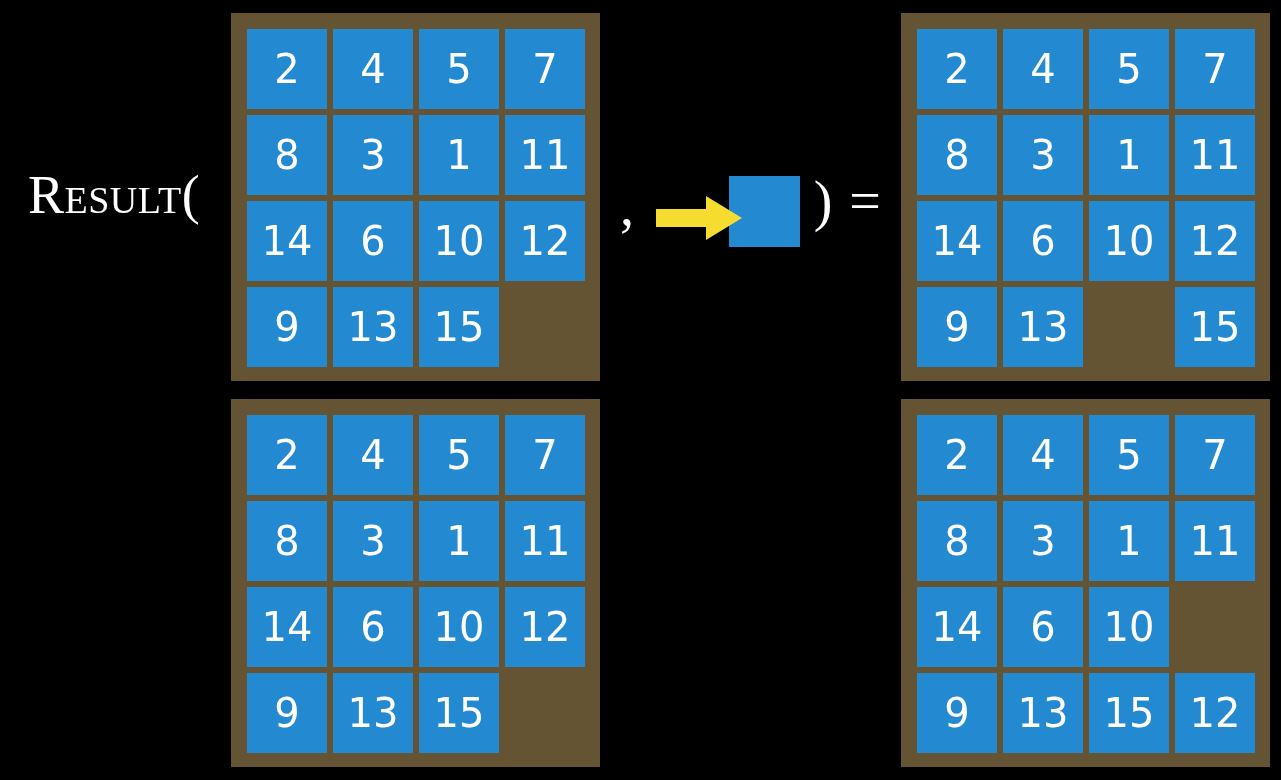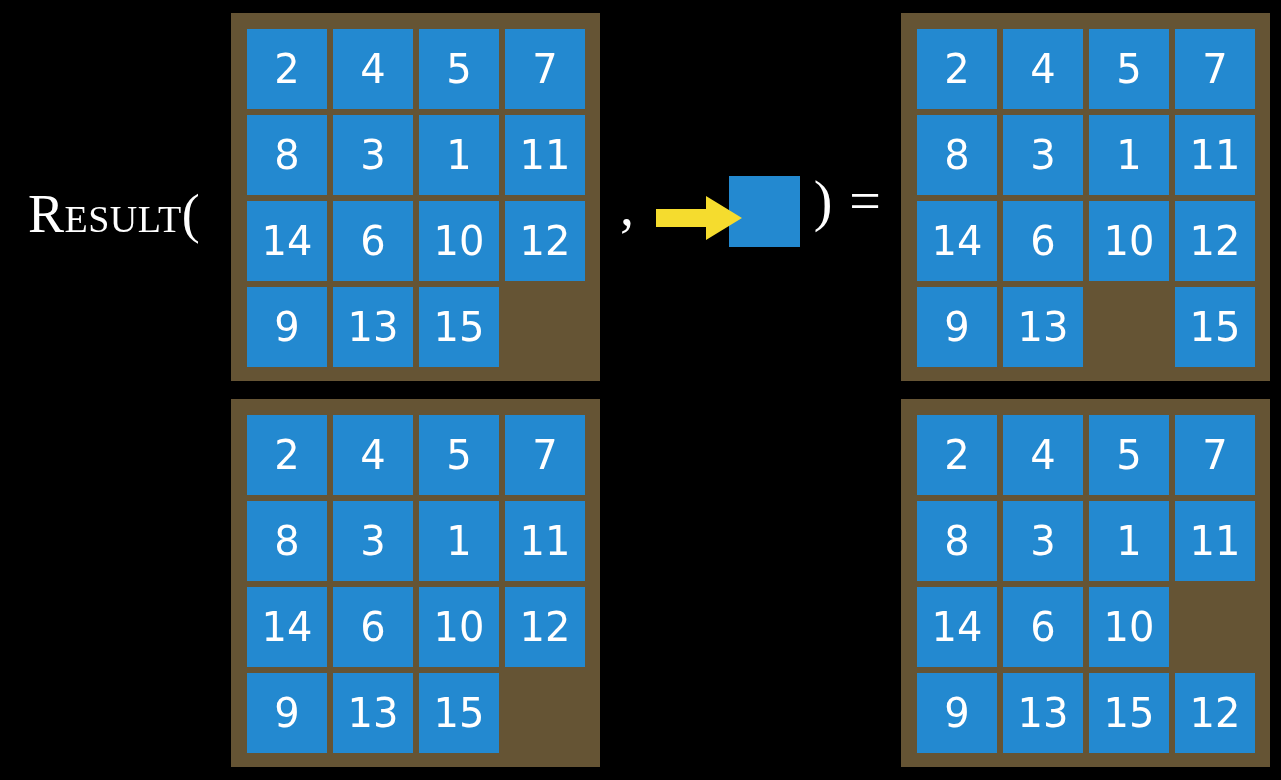--- a/index.html
+++ b/index.html
@@ -42,21 +42,21 @@
     height: 70px;
     line-height: 70px;
     font-family: "Liberation Serif", serif;
     font-size: 54px;
     font-variant: small-caps;
     letter-spacing: 0.5px;
     color: #ffffff;
     white-space: nowrap;
     text-align: left;
   }
-  .row-top .result-label    { top: 179px; }
+  .row-top .result-label    { top: 160px; }
 
   
   .board {
     position: absolute;
     width: 369px;
     height: 368px;
     background: #655434;
     box-sizing: border-box;
     padding: 16px;
     box-shadow: 2px 2px 3px rgba(0,0,0,0.55);

